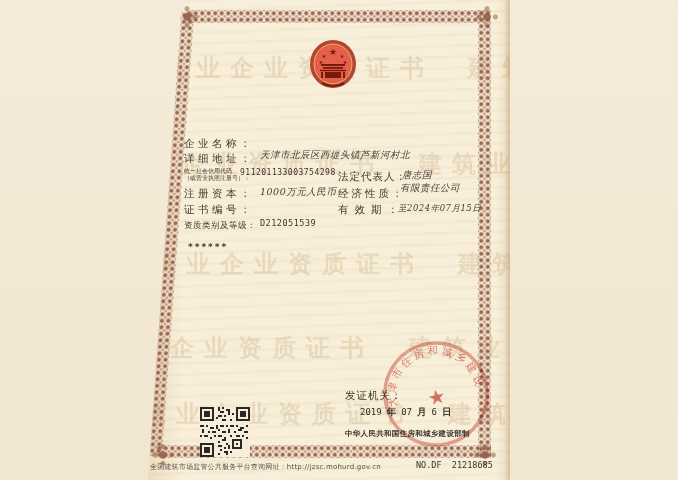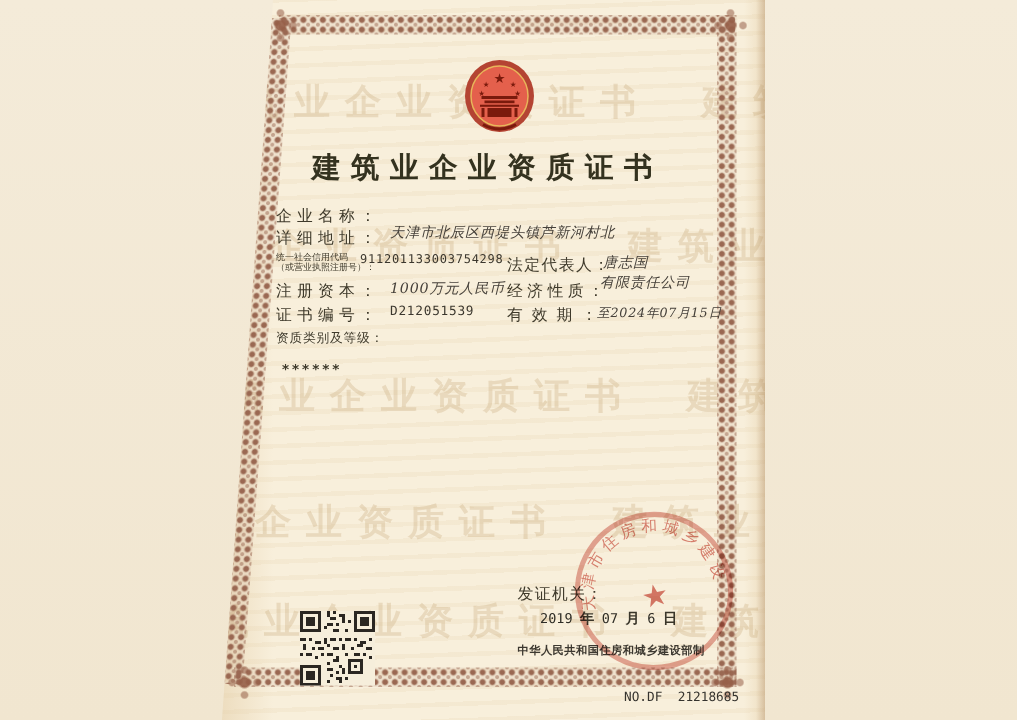--- a/index.html
+++ b/index.html
@@ -88,42 +88,41 @@
         <rect x="13" y="26" width="24" height="2"></rect>
         <rect x="15" y="29" width="20" height="1.8"></rect>
         <rect x="12" y="31.8" width="26" height="1.4"></rect>
         <rect x="17" y="34" width="16" height="6"></rect>
         <rect x="13" y="34" width="2" height="6"></rect>
         <rect x="35" y="34" width="2" height="6"></rect>
       </g>
       <path d="M14,45 Q25,51 36,45" stroke="#7a1a0c" stroke-width="2" fill="none"></path>
     </svg>
 
-    <div class="title">建筑业企业资质证书</div>
 
     <span class="lb" style="left:36px;top:137px">企业名称：</span>
 
     <span class="lb" style="left:36px;top:152px">详细地址：</span>
     <span class="val" style="left:112px;top:149px">天津市北辰区西堤头镇芦新河村北</span>
 
     <span class="lb tiny" style="left:36px;top:167px">统一社会信用代码</span>
     <span class="lb tiny" style="left:36px;top:174px">（或营业执照注册号）：</span>
     <span class="val num" style="left:92px;top:168px">911201133003754298</span>
 
     <span class="lb tight" style="left:190px;top:170px">法定代表人：</span>
     <span class="val" style="left:254px;top:169px">唐志国</span>
 
     <span class="lb" style="left:36px;top:187px">注册资本：</span>
     <span class="val" style="left:112px;top:186px">1000万元人民币</span>
 
     <span class="lb" style="left:190px;top:187px;letter-spacing:3px">经济性质：</span>
     <span class="val" style="left:252px;top:182px">有限责任公司</span>
 
     <span class="lb" style="left:36px;top:203px">证书编号：</span>
-    <span class="val num" style="left:112px;top:203px;font-size:8.5px">D212051539</span>
+    <span class="val num" style="left:112px;top:218px;font-size:8.5px">D212051539</span>
 
     <span class="lb wide" style="left:190px;top:203px">有效期：</span>
     <span class="val" style="left:250px;top:203px;font-size:8.5px">至2024年07月15日</span>
 
     <span class="lb" style="left:36px;top:220px;font-size:8.5px;letter-spacing:.5px">资质类别及等级：</span>
     <span class="stars" style="left:40px;top:242px">******</span>
 
     <span class="lb tight" style="left:197px;top:389px">发证机关：</span>
 
     <div class="date-row" style="left:212px;top:406px">
@@ -164,17 +163,18 @@
         <rect x="2" y="2" width="3" height="3"></rect>
           <rect x="20" y="2" width="3" height="3"></rect>
           <rect x="2" y="20" width="3" height="3"></rect>
         <rect x="16" y="16" width="5" height="5"></rect>
       </g>
       <rect x="17" y="17" width="3" height="3" fill="#f6eedb"></rect>
       <rect x="18" y="18" width="1" height="1" fill="#2b2722"></rect>
       <path fill="#2b2722" d="M9,0h1v2h-1z M11,0h1v1h-1z M13,1h2v1h-2z M10,2h2v1h-2z M14,2h1v2h-1z M9,4h2v1h-2z M12,4h1v1h-1z M16,3h1v1h-1z M8,5h1v1h-1z M11,6h2v1h-2z M15,6h1v1h-1z M0,9h2v1h-2z M3,9h1v1h-1z M5,10h2v1h-2z M8,9h1v2h-1z M10,9h2v1h-2z M13,9h1v1h-1z M15,9h2v1h-2z M18,9h1v1h-1z M20,10h2v1h-2z M23,9h1v1h-1z M1,11h1v2h-1z M4,12h1v1h-1z M6,12h2v1h-2z M9,11h1v1h-1z M11,12h2v1h-2z M14,11h1v2h-1z M17,12h1v1h-1z M19,11h2v1h-2z M22,12h2v1h-2z M0,14h1v1h-1z M2,14h2v1h-2z M5,15h1v1h-1z M7,14h1v1h-1z M9,14h2v1h-2z M12,15h1v1h-1z M15,14h1v1h-1z M18,14h2v1h-2z M21,14h1v1h-1z M23,15h1v1h-1z M9,17h1v1h-1z M11,16h2v1h-2z M13,18h1v1h-1z M9,19h2v1h-2z M12,20h1v1h-1z M14,19h1v2h-1z M10,21h1v1h-1z M12,22h2v1h-2z M9,23h1v1h-1z M13,23h1v1h-1z M15,22h1v1h-1z M16,20h1v1h-1z"></path>
     </svg>
 
+    <div class="footer-url" style="left:2px;top:462px">全国建筑市场监管公共服务平台查询网址：http://jzsc.mohurd.gov.cn</div>
     <div class="serial" style="left:268px;top:460px">NO.DF  21218685</div>
 
     <div class="edge-shade"></div>
   </div>
 </div>
 
 </body></html>

